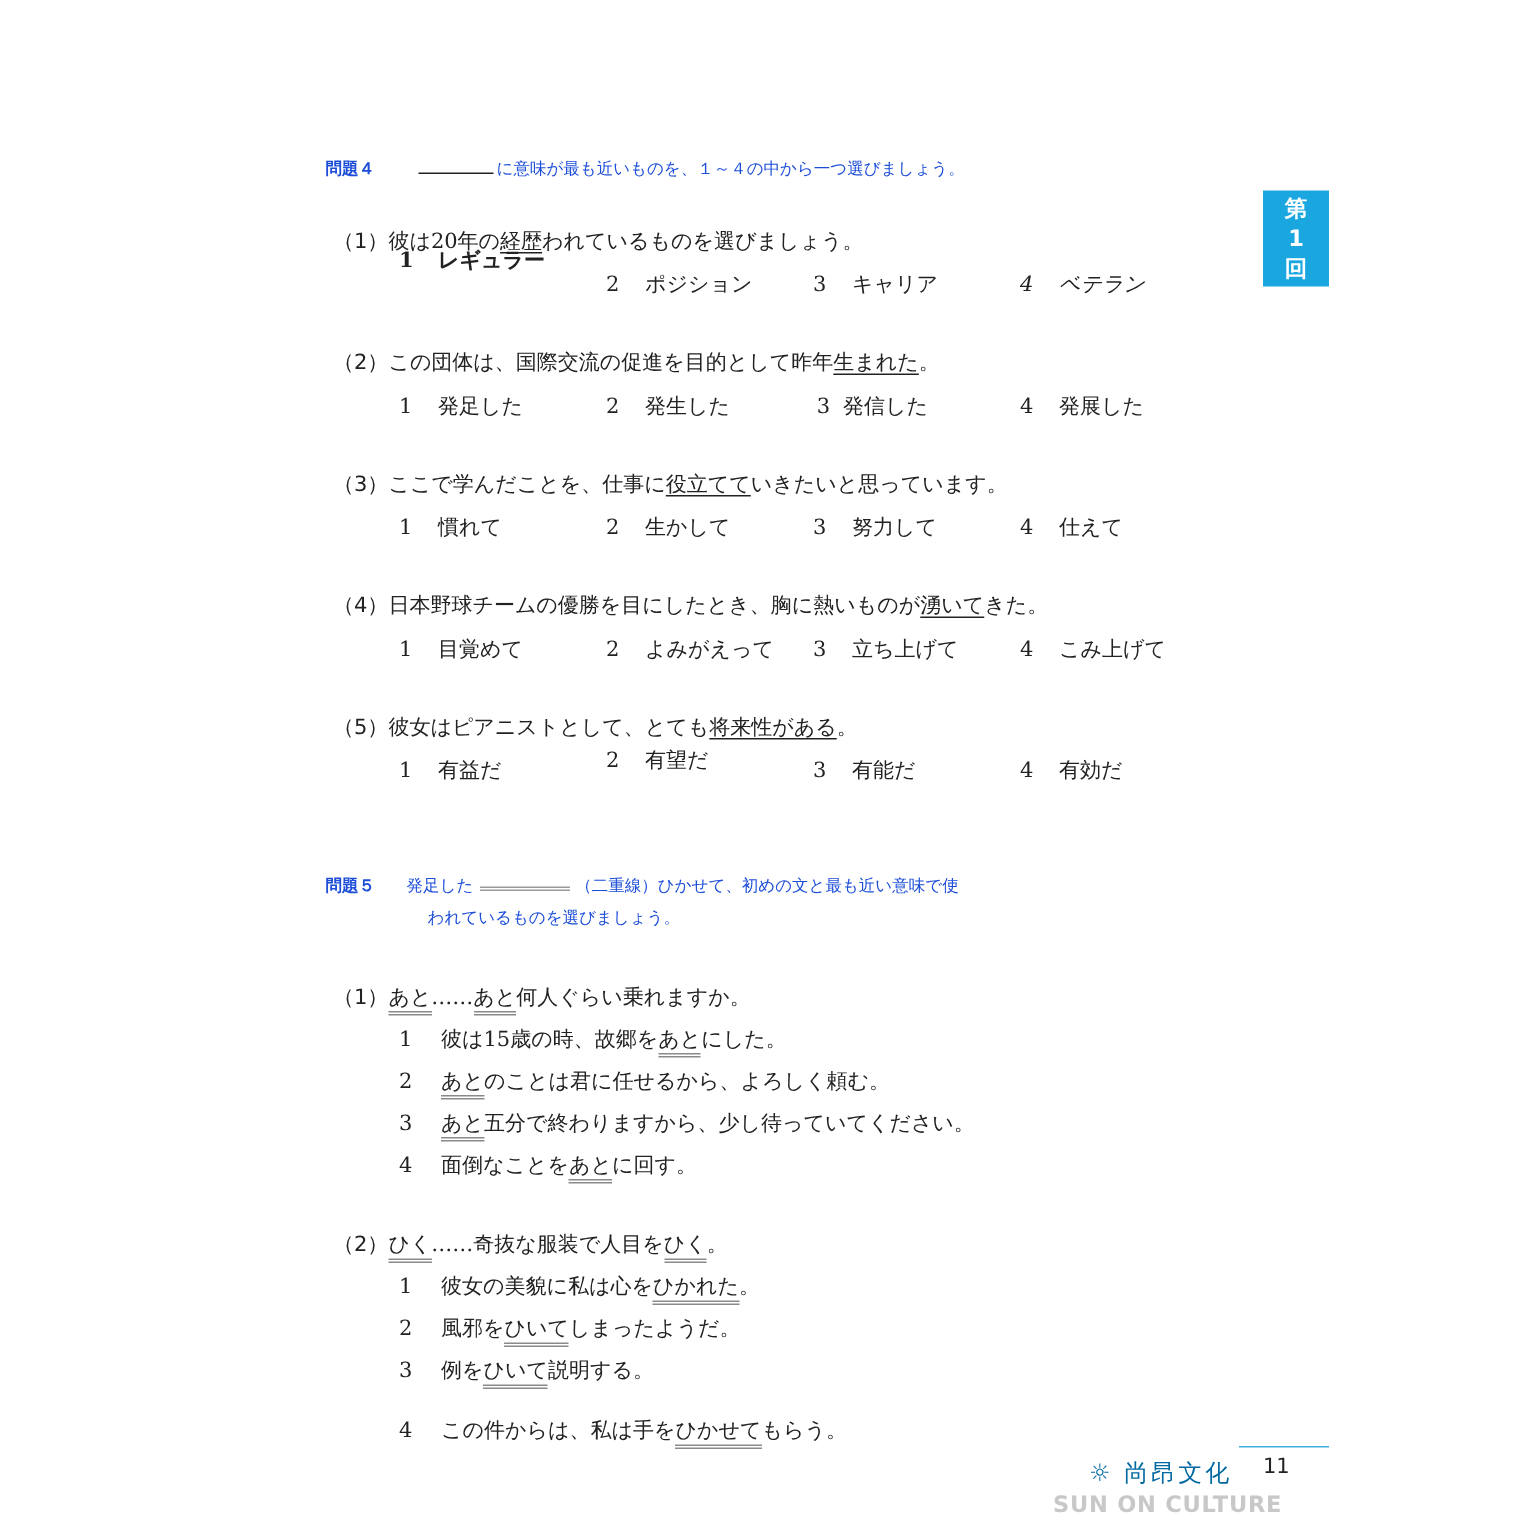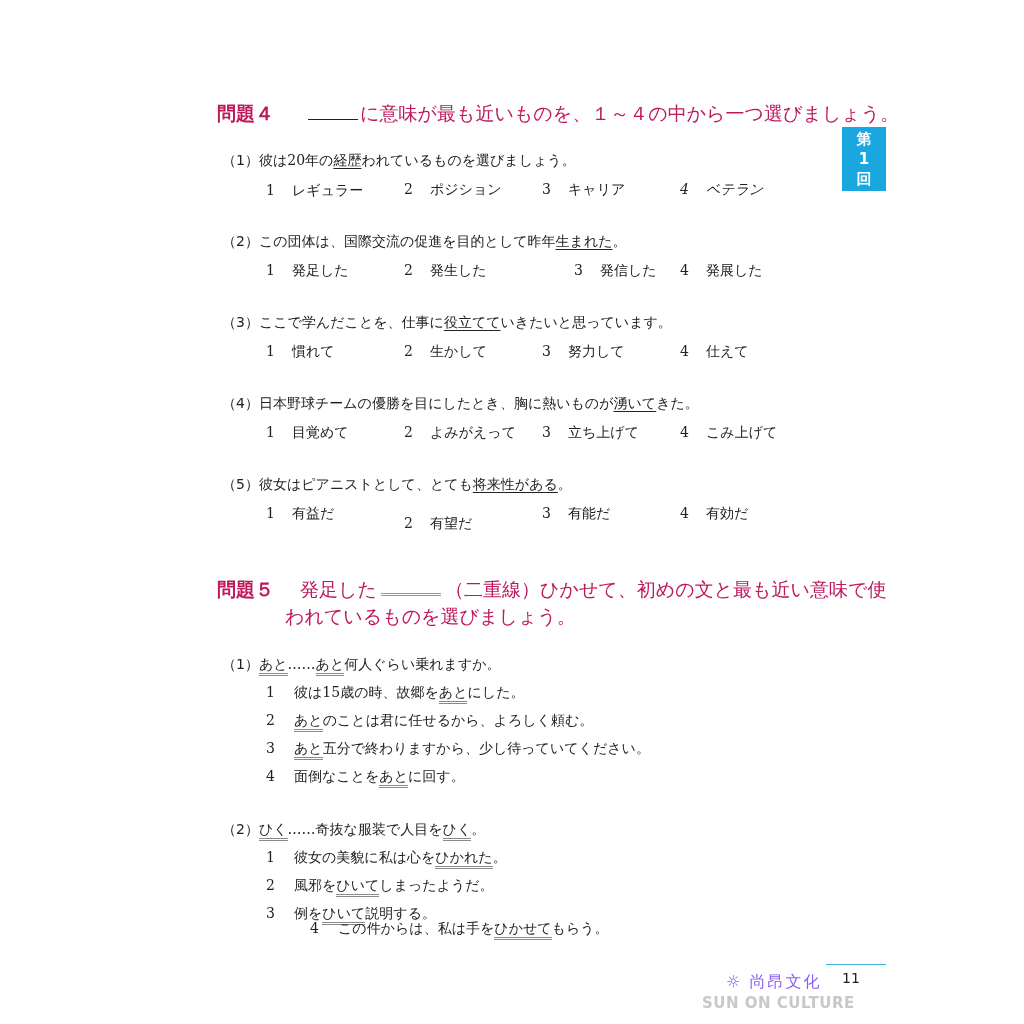--- a/index.html
+++ b/index.html
@@ -3,21 +3,21 @@
 <meta charset="utf-8">
 <style>
   html, body { margin: 0; padding: 0; }
   body {
     width: 1024px; height: 1024px; background: #ffffff; position: relative; overflow: hidden;
     font-family: "DejaVu Serif", "Liberation Serif", serif; color: #222;
   }
   .abs { position: absolute; }
   .heading {
     font-family: "DejaVu Sans", "Liberation Sans", sans-serif;
-    font-size: 19px; color: #be185d; white-space: nowrap;
+    font-size: 11px; color: #1d4ed8; white-space: nowrap;
   }
   .heading .label { font-weight: bold; }
   .blank-line {
     display: inline-block; width: 50px; border-bottom: 1px solid #222; height: 14px; vertical-align: baseline; margin-right: 2px;
   }
   .dbl-blank {
     display: inline-block; width: 60px; height: 14px; border-bottom: 3px double #999; vertical-align: baseline; margin: 0 4px;
   }
   .q { font-size: 14px; white-space: nowrap; }
   .qnum { font-family: "DejaVu Sans", "Liberation Sans", sans-serif; font-size: 14px; }
@@ -26,21 +26,21 @@
   .choices { font-size: 14px; white-space: nowrap; }
   .choice { position: absolute; }
   .choice .n { display: inline-block; width: 26px; }
   .tab {
     position: absolute; left: 842px; top: 127px; width: 44px; height: 64px; background: #1aa7e0;
     color: #fff; font-family: "DejaVu Sans", "Liberation Sans", sans-serif; font-weight: bold;
     font-size: 15px; text-align: center; line-height: 20px; padding-top: 2px; box-sizing: border-box;
   }
   .pagenum-line { position: absolute; left: 826px; top: 964px; width: 60px; border-top: 1px solid #3fb0dc; }
   .pagenum { position: absolute; left: 842px; top: 970px; font-family: "DejaVu Sans", "Liberation Sans", sans-serif; font-size: 14px; color: #222; }
-  .logo-cn { position: absolute; left: 726px; top: 972px; font-family: "DejaVu Sans", "Liberation Sans", sans-serif; font-size: 16px; color: #8b5cf6; letter-spacing: 2px; }
+  .logo-cn { position: absolute; left: 726px; top: 972px; font-family: "DejaVu Sans", "Liberation Sans", sans-serif; font-size: 16px; color: #0369a1; letter-spacing: 2px; }
   .logo-en { position: absolute; left: 702px; top: 994px; font-family: "DejaVu Sans", "Liberation Sans", sans-serif; font-size: 15px; font-weight: bold; color: #c8c8c8; letter-spacing: 0.5px; }
 </style>
 </head>
 <body>
 
 <div class="tab">
   <div>第</div>
   <div>1</div>
   <div>回</div>
 </div>
@@ -50,33 +50,33 @@
   <span style="display:inline-block;width:22px;"></span>
   <span class="blank-line"></span><span>に意味が最も近いものを、１～４の中から一つ選びましょう。</span>
 </div>
 
 <div>
 
   <div class="abs q" style="left:222px; top:152px;">
     <span class="qnum">（1）</span><span>彼は20年の</span><span class="u">経歴</span><span>われているものを選びましょう。</span>
   </div>
   <div class="choices">
-    <div class="choice" style="left:266px; top:182px;"><span class="n">1</span><span>レギュラー</span></div>
+    <div class="choice" style="left:266px; top:165px;font-weight:bold;"><span class="n">1</span><span>レギュラー</span></div>
     <div class="choice" style="left:404px; top:181px;"><span class="n">2</span><span>ポジション</span></div>
     <div class="choice" style="left:542px; top:181px;"><span class="n">3</span><span>キャリア</span></div>
     <div class="choice" style="left:680px; top:181px;font-style:italic;"><span class="n">4</span><span>ベテラン</span></div>
   </div>
 
   <div class="abs q" style="left:222px; top:233px;">
     <span class="qnum">（2）</span><span>この団体は、国際交流の促進を目的として昨年</span><span class="u">生まれた</span><span>。</span>
   </div>
   <div class="choices">
     <div class="choice" style="left:266px; top:262px;"><span class="n">1</span><span>発足した</span></div>
     <div class="choice" style="left:404px; top:262px;"><span class="n">2</span><span>発生した</span></div>
-    <div class="choice" style="left:574px; top:262px;"><span class="n">3</span><span>発信した</span></div>
+    <div class="choice" style="left:536px; top:262px;text-align:center;"><span class="n">3</span><span>発信した</span></div>
     <div class="choice" style="left:680px; top:262px;"><span class="n">4</span><span>発展した</span></div>
   </div>
 
   <div class="abs q" style="left:222px; top:314px;">
     <span class="qnum">（3）</span><span>ここで学んだことを、仕事に</span><span class="u">役立てて</span><span>いきたいと思っています。</span>
   </div>
   <div class="choices">
     <div class="choice" style="left:266px; top:343px;"><span class="n">1</span><span>慣れて</span></div>
     <div class="choice" style="left:404px; top:343px;"><span class="n">2</span><span>生かして</span></div>
     <div class="choice" style="left:542px; top:343px;"><span class="n">3</span><span>努力して</span></div>
@@ -91,21 +91,21 @@
     <div class="choice" style="left:404px; top:424px;"><span class="n">2</span><span>よみがえって</span></div>
     <div class="choice" style="left:542px; top:424px;"><span class="n">3</span><span>立ち上げて</span></div>
     <div class="choice" style="left:680px; top:424px;"><span class="n">4</span><span>こみ上げて</span></div>
   </div>
 
   <div class="abs q" style="left:222px; top:476px;">
     <span class="qnum">（5）</span><span>彼女はピアニストとして、とても</span><span class="u">将来性がある</span><span>。</span>
   </div>
   <div class="choices">
     <div class="choice" style="left:266px; top:505px;"><span class="n">1</span><span>有益だ</span></div>
-    <div class="choice" style="left:404px; top:515px;"><span class="n">2</span><span>有望だ</span></div>
+    <div class="choice" style="left:404px; top:498px;"><span class="n">2</span><span>有望だ</span></div>
     <div class="choice" style="left:542px; top:505px;"><span class="n">3</span><span>有能だ</span></div>
     <div class="choice" style="left:680px; top:505px;"><span class="n">4</span><span>有効だ</span></div>
   </div>
 </div>
 
 <div class="abs heading" style="left:217px; top:577px;">
   <span class="label">問題５</span>
   <span style="display:inline-block;width:14px;"></span>
   <span>発足した</span><span class="dbl-blank"></span><span>（二重線）ひかせて、初めの文と最も近い意味で使</span>
 </div>
@@ -119,19 +119,19 @@
   <div class="abs q" style="left:266px; top:712px;"><span style="display:inline-block;width:28px;">2</span><span></span><span class="uu">あと</span><span>のことは君に任せるから、よろしく頼む。</span></div>
   <div class="abs q" style="left:266px; top:740px;"><span style="display:inline-block;width:28px;">3</span><span></span><span class="uu">あと</span><span>五分で終わりますから、少し待っていてください。</span></div>
   <div class="abs q" style="left:266px; top:768px;"><span style="display:inline-block;width:28px;">4</span><span>面倒なことを</span><span class="uu">あと</span><span>に回す。</span></div>
 
   <div class="abs q" style="left:222px; top:821px;">
     <span class="qnum">（2）</span><span class="uu">ひく</span><span>……</span><span>奇抜な服装で人目を</span><span class="uu">ひく</span><span>。</span>
   </div>
   <div class="abs q" style="left:266px; top:849px;"><span style="display:inline-block;width:28px;">1</span><span>彼女の美貌に私は心を</span><span class="uu">ひかれた</span><span>。</span></div>
   <div class="abs q" style="left:266px; top:877px;"><span style="display:inline-block;width:28px;">2</span><span>風邪を</span><span class="uu">ひいて</span><span>しまったようだ。</span></div>
   <div class="abs q" style="left:266px; top:905px;"><span style="display:inline-block;width:28px;">3</span><span>例を</span><span class="uu">ひいて</span><span>説明する。</span></div>
-  <div class="abs q" style="left:266px; top:920px;margin-left:44px;"><span style="display:inline-block;width:28px;">4</span><span>この件からは、私は手を</span><span class="uu">ひかせて</span><span>もらう。</span></div>
+  <div class="abs q" style="left:266px; top:945px;"><span style="display:inline-block;width:28px;">4</span><span>この件からは、私は手を</span><span class="uu">ひかせて</span><span>もらう。</span></div>
 </div>
 
 <div class="pagenum-line"></div>
 <div class="logo-cn"><span>☼ </span><span>尚昂文化</span></div>
 <div class="pagenum">11</div>
 <div class="logo-en">SUN ON CULTURE</div>
 
 </body></html>

